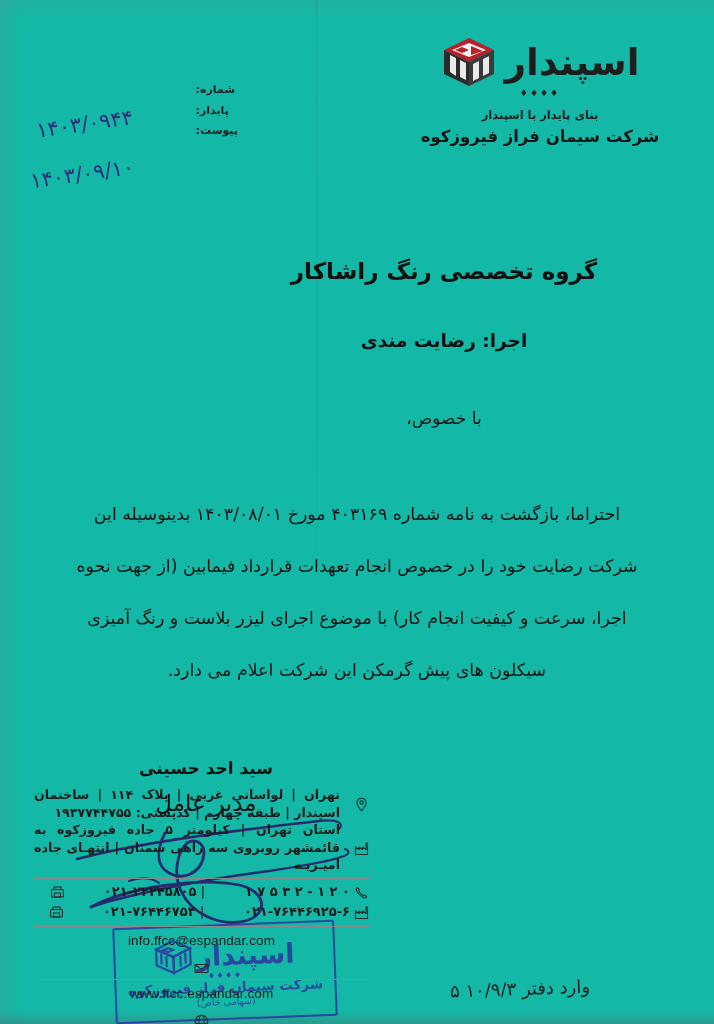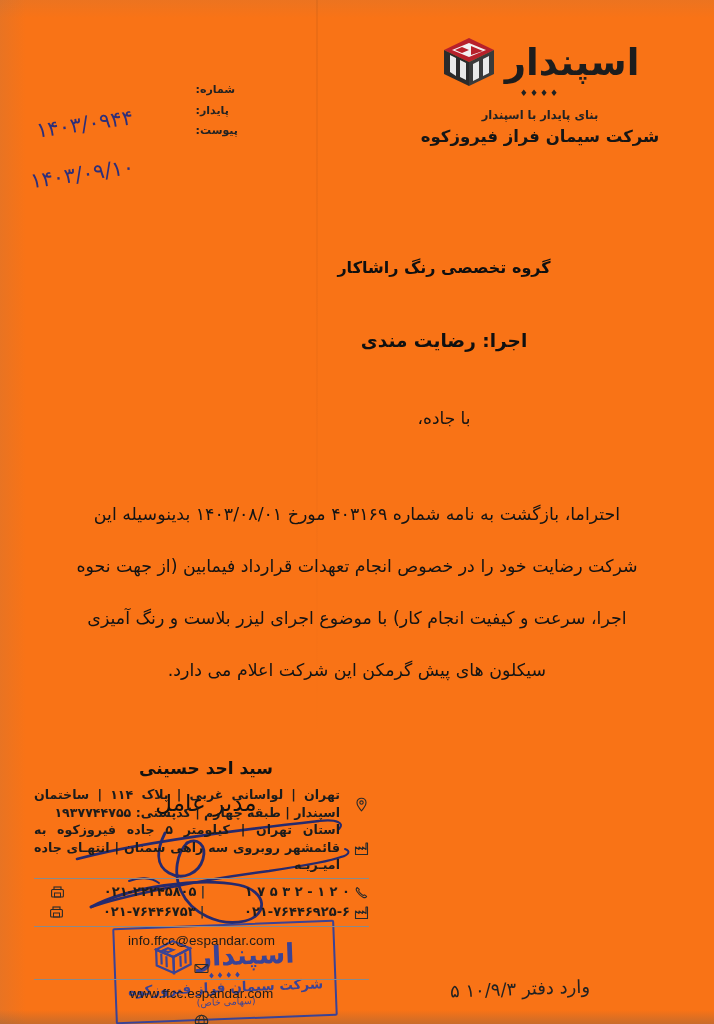--- a/index.html
+++ b/index.html
@@ -5,21 +5,21 @@
   html, body {
     margin: 0;
     padding: 0;
     background: #ffffff;
   }
   .page {
     position: relative;
     width: 714px;
     height: 1024px;
     margin: 0;
-    background: #f97316;
+    background: #14b8a6;
     overflow: hidden;
     font-family: "DejaVu Sans", "Liberation Sans", sans-serif;
     color: #1a1a1a;
   }
   
   .scan-shade-left {
     position: absolute;
     left: 0; top: 0;
     width: 26px; height: 100%;
     background: linear-gradient(to left, rgba(0,0,0,0) 0%, rgba(120,120,118,0.13) 100%);
@@ -134,21 +134,21 @@
     transform: rotate(-8deg);
   }
 
   
   .addressee {
     position: absolute;
     right: 60px;
     top: 258px;
     width: 420px;
     text-align: center;
-    font-size: 16px;
+    font-size: 23px;
     font-weight: bold;
     color: #101010;
   }
   .subject {
     position: absolute;
     right: 60px;
     top: 330px;
     width: 420px;
     text-align: center;
     font-size: 18.5px;
@@ -384,21 +384,21 @@
       <div>شماره:</div>
       <div>پایدار:</div>
       <div>پیوست:</div>
     </div>
     <div class="hw hw-number">۱۴۰۳/۰۹۴۴</div>
     <div class="hw hw-date">۱۴۰۳/۰۹/۱۰</div>
   </div>
 
   <div class="addressee">گروه تخصصی رنگ راشاکار</div>
   <div class="subject">اجرا: رضایت مندی</div>
-  <div class="greeting">با جاده،</div>
+  <div class="greeting">با خصوص،</div>
 
   <div class="body-text">
     <span class="body-line">احتراما، بازگشت به نامه شماره ۴۰۳۱۶۹ مورخ ۱۴۰۳/۰۸/۰۱ بدینوسیله این</span>
     <span class="body-line">شرکت رضایت خود را در خصوص انجام تعهدات قرارداد فیمابین (از جهت نحوه</span>
     <span class="body-line">اجرا، سرعت و کیفیت انجام کار) با موضوع اجرای لیزر بلاست و رنگ آمیزی</span>
     <span class="body-line last">سیکلون های پیش گرمکن این شرکت اعلام می دارد.</span>
   </div>
 
   <div class="signature-block">
     <div class="sig-name">سید احد حسینی</div>

